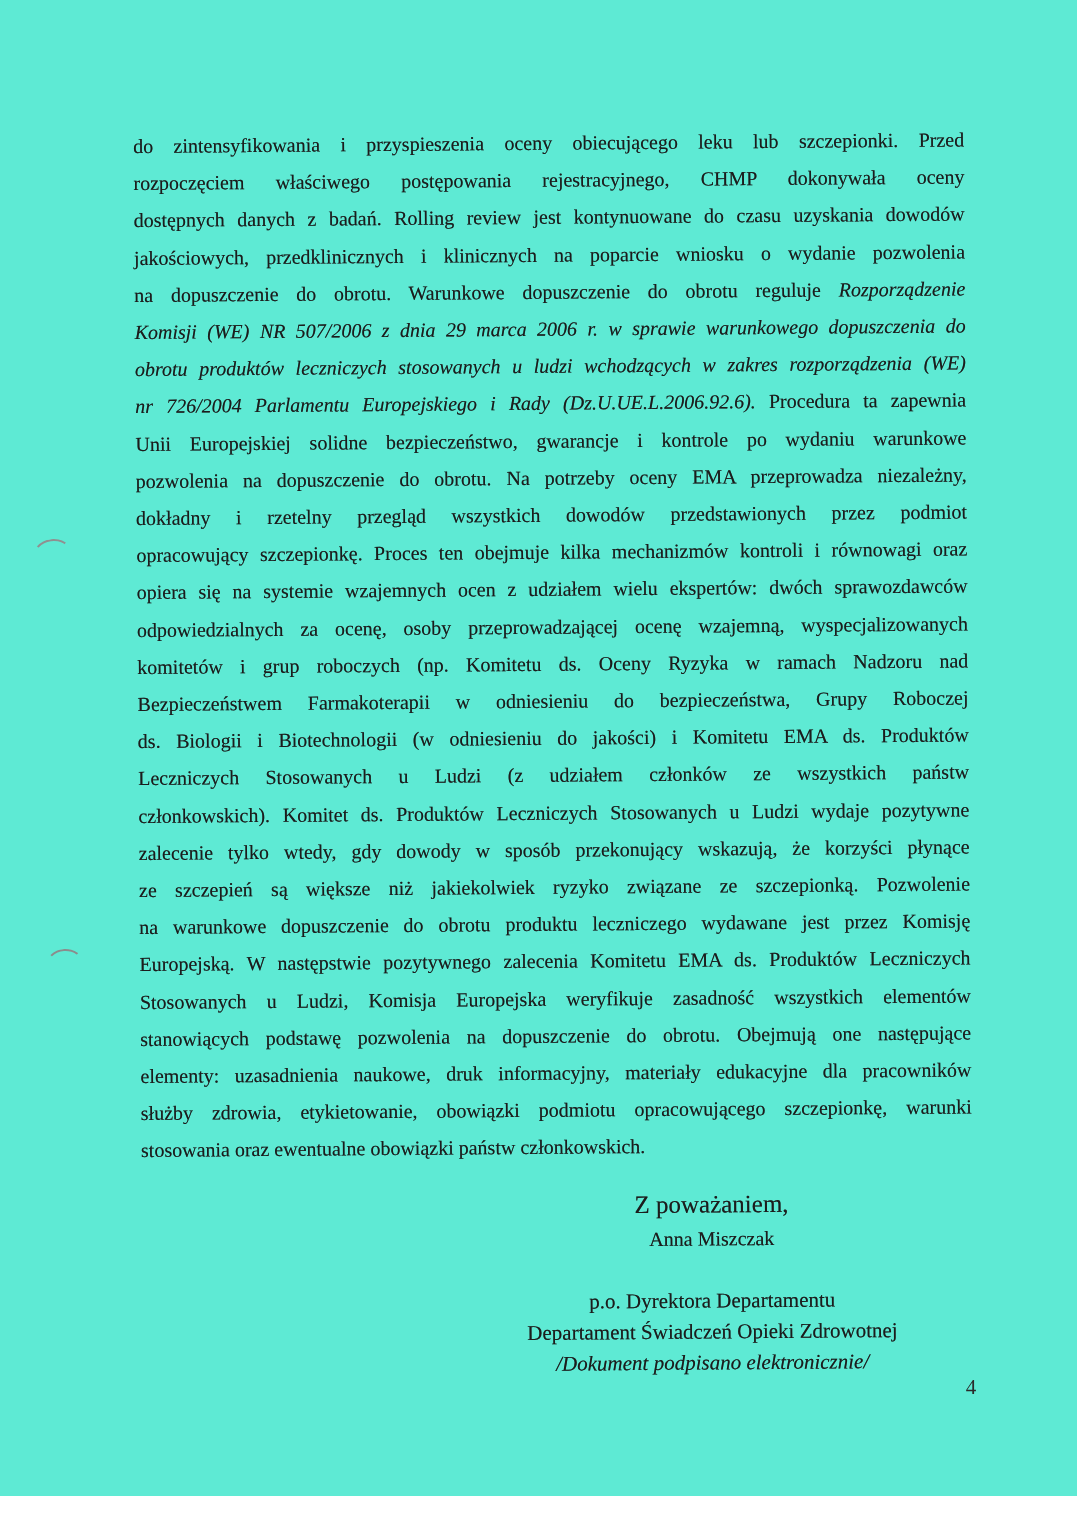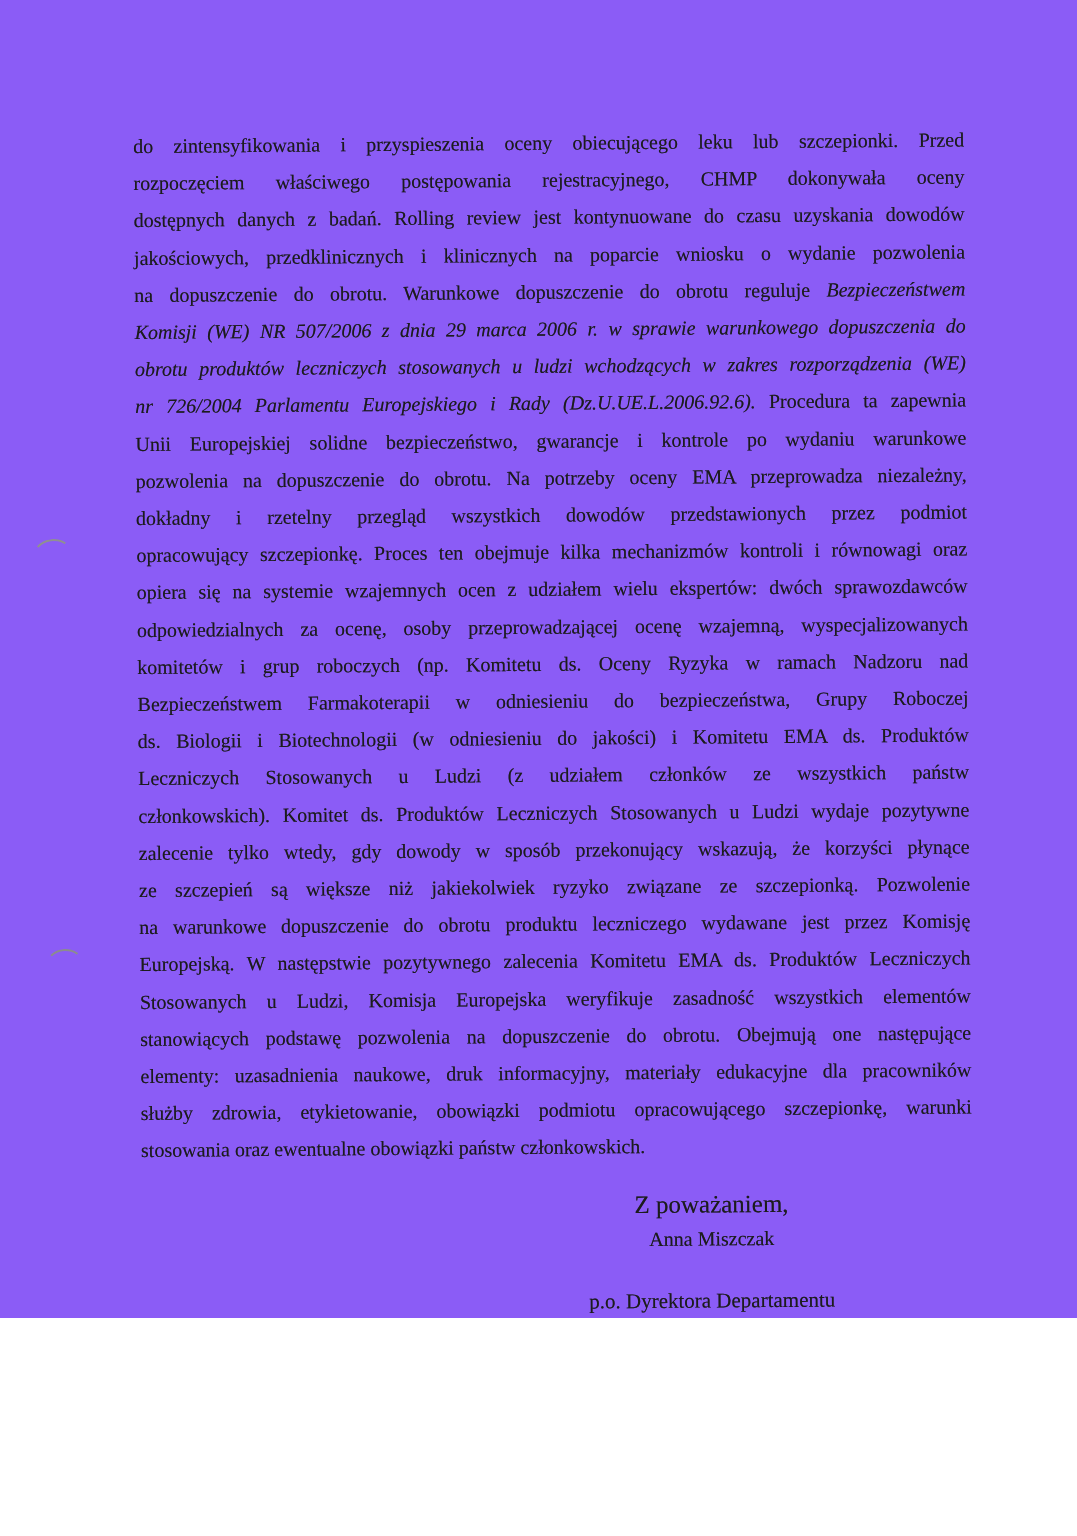--- a/index.html
+++ b/index.html
@@ -3,22 +3,22 @@
 <meta charset="utf-8">
 <style>
   html, body {
     margin: 0;
     padding: 0;
     background: #ffffff;
   }
   .page {
     position: relative;
     width: 1077px;
-    height: 1318px;
-    background: #8b5cf6;
+    height: 1496px;
+    background: #5eead4;
     overflow: hidden;
     font-family: "Liberation Serif", "DejaVu Serif", serif;
     color: #1c1c1c;
   }
   
   .textblock {
     position: absolute;
     left: 133px;
     top: 128px;
     width: 831px;
@@ -91,21 +91,21 @@
   <div class="arc arc-1"></div>
   <div class="arc arc-2"></div>
 
   <div class="textblock">
 
     <div class="bodytext" id="body-lines">
         <div class="line"><span>do zintensyfikowania i przyspieszenia oceny obiecującego leku lub szczepionki. Przed</span></div>
         <div class="line"><span>rozpoczęciem właściwego postępowania rejestracyjnego, CHMP dokonywała oceny</span></div>
         <div class="line"><span>dostępnych danych z badań. Rolling review jest kontynuowane do czasu uzyskania dowodów</span></div>
         <div class="line"><span>jakościowych, przedklinicznych i klinicznych na poparcie wniosku o wydanie pozwolenia</span></div>
-        <div class="line"><span>na dopuszczenie do obrotu. Warunkowe dopuszczenie do obrotu reguluje </span><span class="it">Bezpieczeństwem</span></div>
+        <div class="line"><span>na dopuszczenie do obrotu. Warunkowe dopuszczenie do obrotu reguluje </span><span class="it">Rozporządzenie</span></div>
         <div class="line"><span class="it">Komisji (WE) NR 507/2006 z dnia 29 marca 2006 r. w sprawie warunkowego dopuszczenia do</span></div>
         <div class="line"><span class="it">obrotu produktów leczniczych stosowanych u ludzi wchodzących w zakres rozporządzenia (WE)</span></div>
         <div class="line"><span class="it">nr 726/2004 Parlamentu Europejskiego i Rady (Dz.U.UE.L.2006.92.6).</span><span> Procedura ta zapewnia</span></div>
         <div class="line"><span>Unii Europejskiej solidne bezpieczeństwo, gwarancje i kontrole po wydaniu warunkowe</span></div>
         <div class="line"><span>pozwolenia na dopuszczenie do obrotu. Na potrzeby oceny EMA przeprowadza niezależny,</span></div>
         <div class="line"><span>dokładny i rzetelny przegląd wszystkich dowodów przedstawionych przez podmiot</span></div>
         <div class="line"><span>opracowujący szczepionkę. Proces ten obejmuje kilka mechanizmów kontroli i równowagi oraz</span></div>
         <div class="line"><span>opiera się na systemie wzajemnych ocen z udziałem wielu ekspertów: dwóch sprawozdawców</span></div>
         <div class="line"><span>odpowiedzialnych za ocenę, osoby przeprowadzającej ocenę wzajemną, wyspecjalizowanych</span></div>
         <div class="line"><span>komitetów i grup roboczych (np. Komitetu ds. Oceny Ryzyka w ramach Nadzoru nad</span></div>

